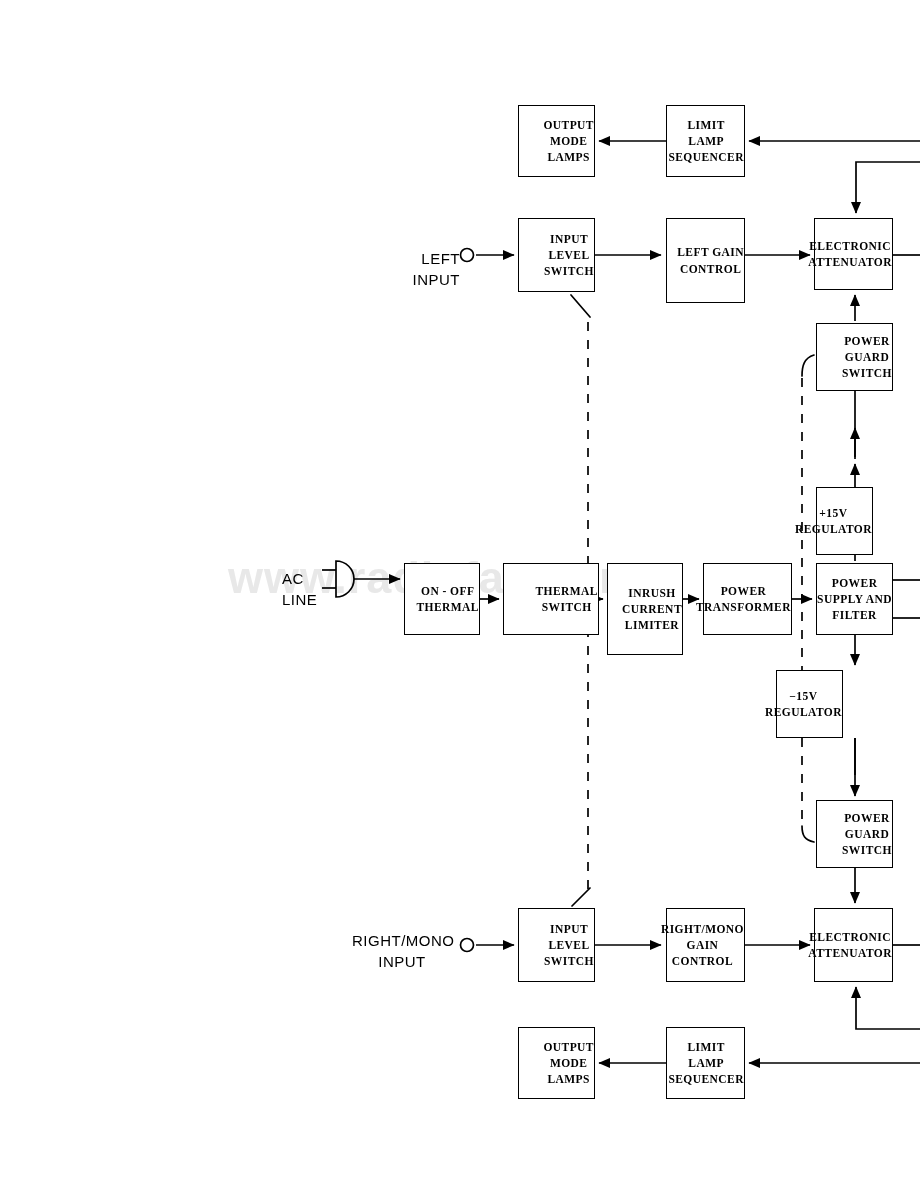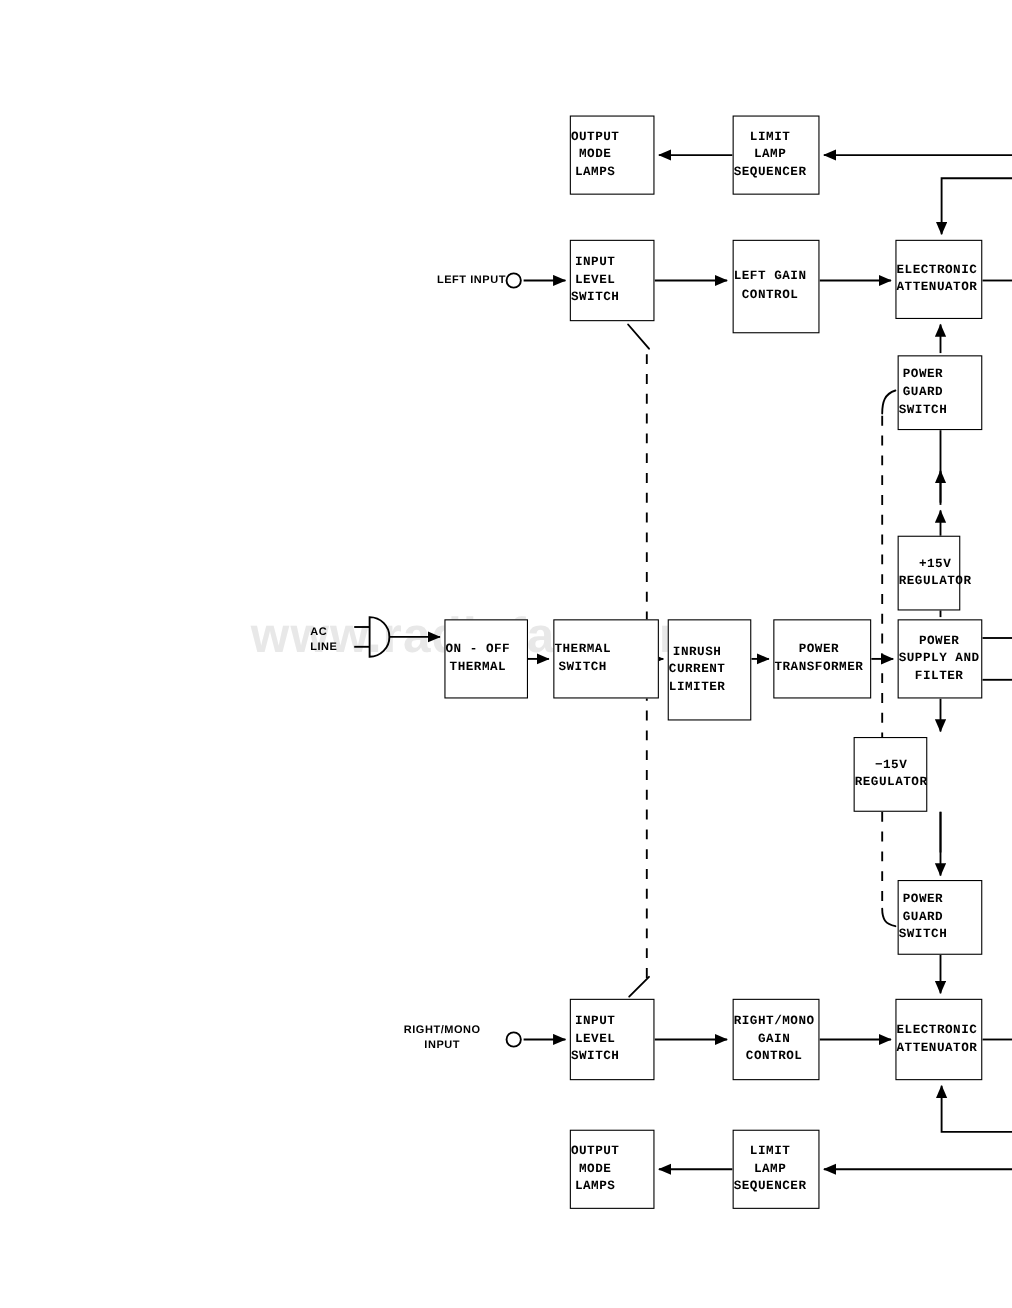--- a/index.html
+++ b/index.html
@@ -34,35 +34,35 @@
     white-space: nowrap;
     user-select: none;
   }
   .node {
     position: absolute;
     box-sizing: border-box;
     border: 1.6px solid #000;
     background: #fff;
     display: flex;
     align-items: center;
-    justify-content: flex-start;
+    justify-content: flex-end;
     text-align: center;
-    font-family: Liberation Mono, monospace;
+    font-family: Liberation Serif, serif;
     font-size: 11.5px;
     font-weight: bold;
     line-height: 1.42;
     letter-spacing: 0.45px;
     color: #000;
   }
   .node span { display: block; white-space: pre-line; }
   .port-label {
     position: absolute;
     font-family: "Liberation Sans", sans-serif;
-    font-size: 10px;
-    font-weight: bold;
+    font-size: 15px;
+    font-weight: normal;
     letter-spacing: 0.5px;
     line-height: 1.42;
     color: #000;
     text-align: center;
     white-space: pre-line;
   }
 </style>
 </head>
 <body>
 

